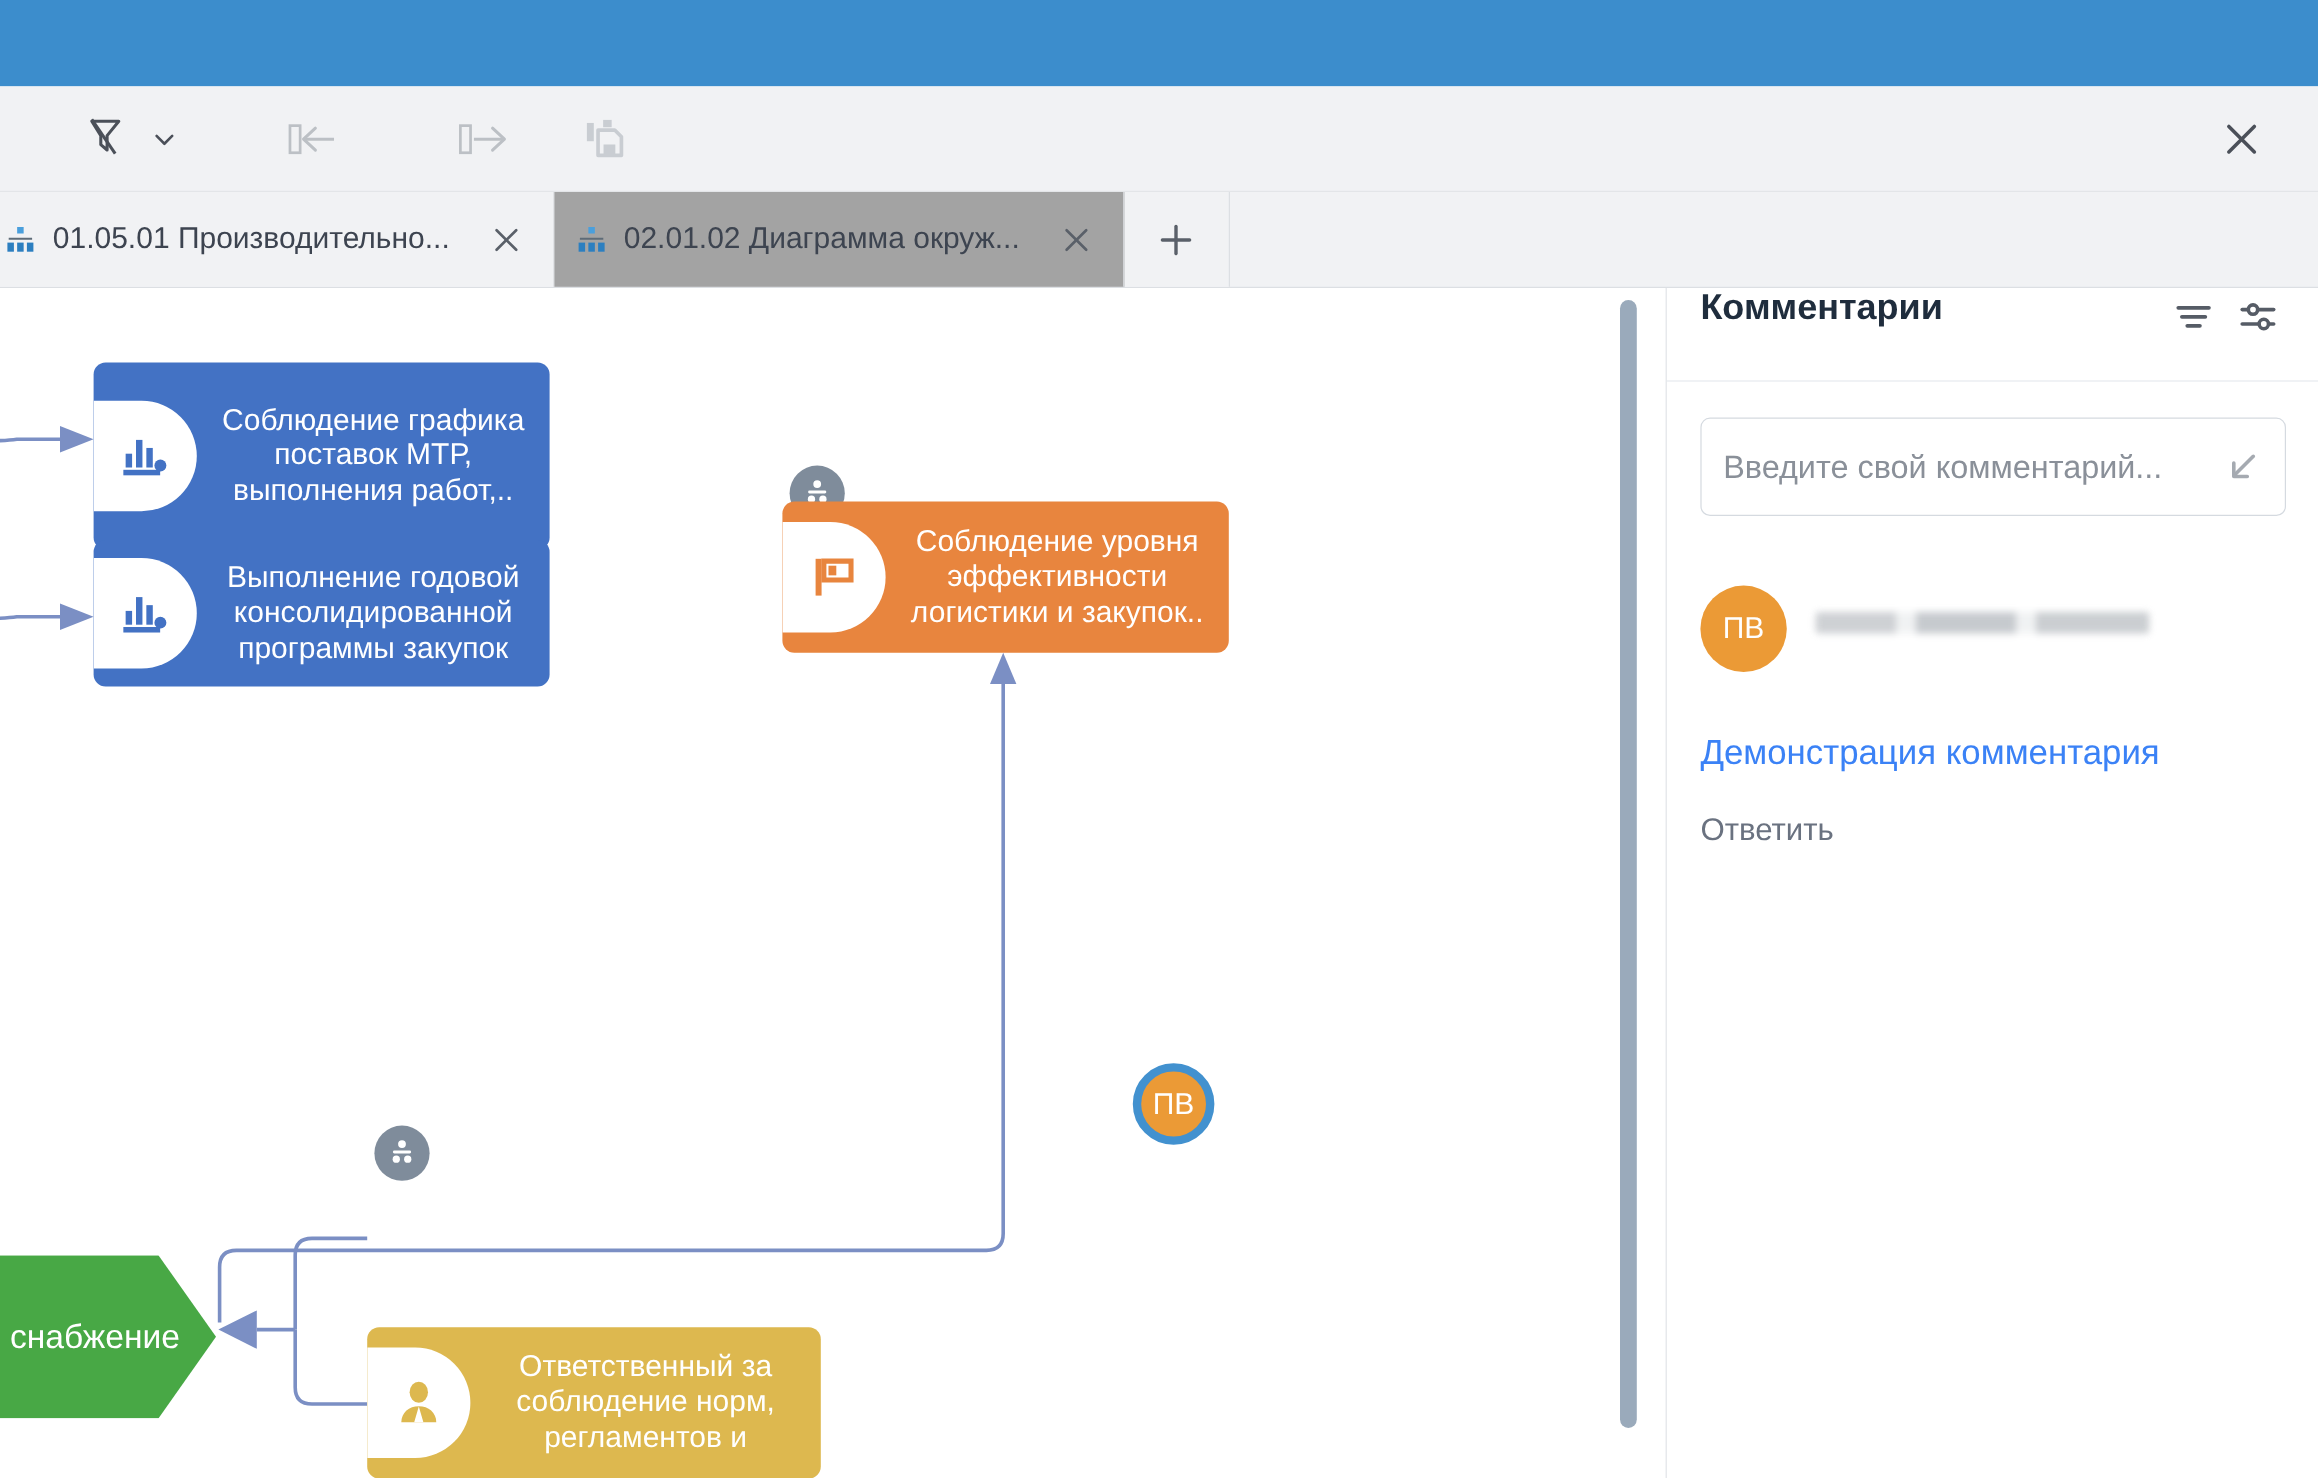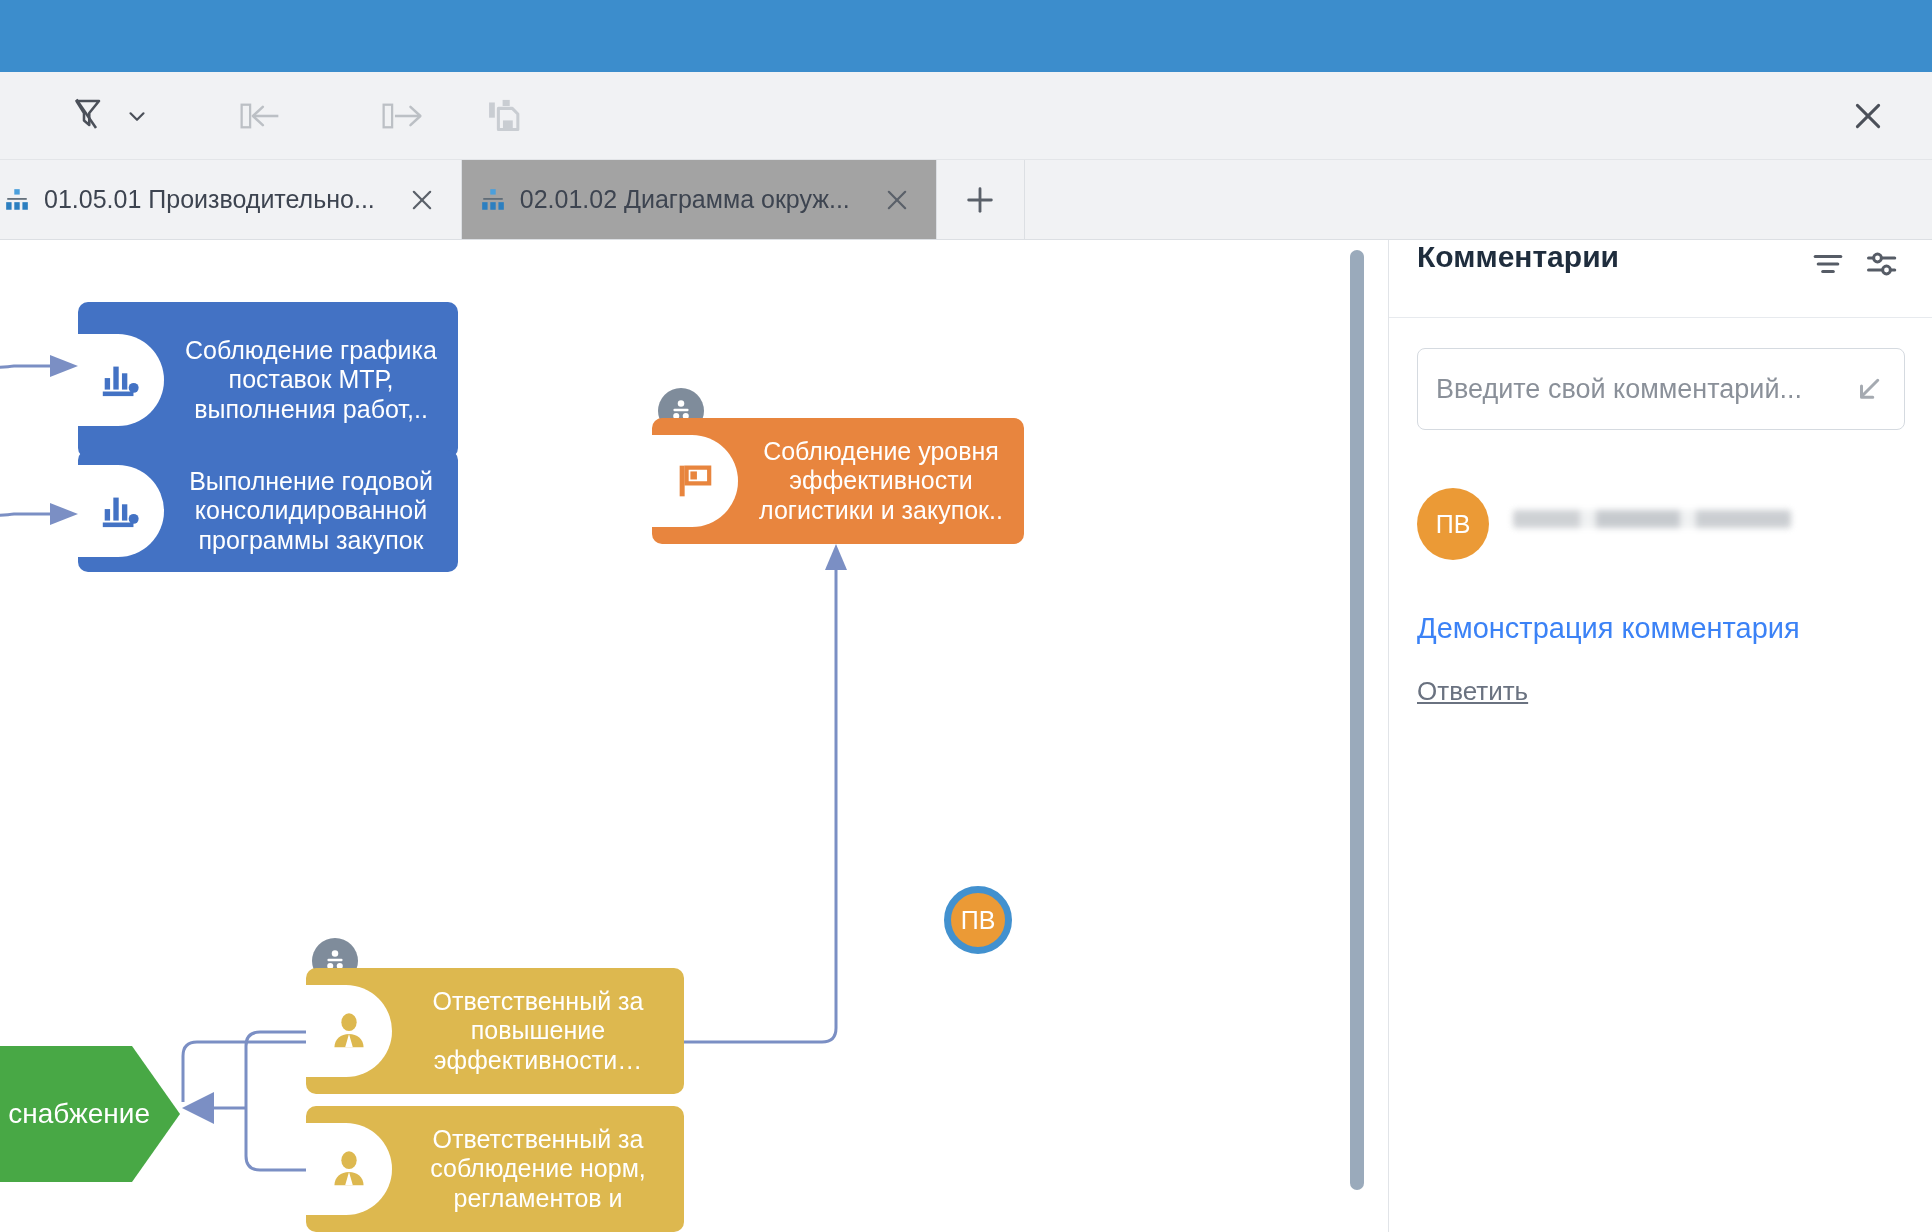--- a/index.html
+++ b/index.html
@@ -148,21 +148,21 @@
   .c-meta { position: absolute; left: 96px; top: 4px; width: 300px; }
   .blurline {
     height: 22px; border-radius: 3px;
     background: linear-gradient(90deg,#b9bcc0 0 38%, #e9eaec 38% 44%, #b0b4b9 44% 78%, #e9eaec 78% 100%);
     filter: blur(3.2px); opacity: .85;
   }
   .blurline.name { width: 272px; margin-top: 6px; }
   .blurline.date { width: 278px; height: 18px; margin-top: 18px;
     background: linear-gradient(90deg,#c6c9cd 0 24%, #eef0f1 24% 30%, #bdc1c6 30% 60%, #eef0f1 60% 66%, #c2c6ca 66% 100%); }
   .c-body { position: absolute; left: 0; top: 124px; font-size: 29px; color: #3b82f6; }
-  .c-reply { position: absolute; left: 0; top: 188px; font-size: 26px; color: #6a7280; cursor: pointer; text-decoration: underline; }
+  .c-reply { position: absolute; left: 0; top: 188px; font-size: 26px; color: #6a7280; cursor: pointer; }
 </style>
 </head>
 <body>
 
 <div id="app">
 
   <div class="titlebar"></div>
 
   <div class="toolbar">
 
@@ -321,30 +321,20 @@
     </div>
 
     <div class="role-badge" style="left:312px; top:698px;">
       <svg width="26" height="26" viewBox="0 0 24 24">
         <circle cx="12" cy="5" r="3" fill="#ffffff"></circle>
         <rect x="5" y="10" width="14" height="2.2" rx="1.1" fill="#ffffff"></rect>
         <circle cx="7.6" cy="16.6" r="2.8" fill="#ffffff"></circle>
         <circle cx="16.4" cy="16.6" r="2.8" fill="#ffffff"></circle>
       </svg>
     </div>
-    <div class="node node-gold" style="left:306px; top:728px; width:378px; height:126px;">
-      <span class="badge-d">
-        <svg width="46" height="46" viewBox="0 0 24 24">
-          <ellipse cx="12" cy="7.4" rx="4" ry="4.6" fill="#ddb84f"></ellipse>
-          <path d="M4.4 20.5 c0-4.3 3.4-7 7.6-7 s7.6 2.7 7.6 7 Z" fill="#ddb84f"></path>
-          <path d="M12 13.6 l-2 6.9 h4 Z" fill="#ffffff"></path>
-        </svg>
-      </span>
-      <span class="node-text">Ответственный за повышение эффективности…</span>
-    </div>
 
     <div class="node node-gold" style="left:306px; top:866px; width:378px; height:126px;">
       <span class="badge-d">
         <svg width="46" height="46" viewBox="0 0 24 24">
           <ellipse cx="12" cy="7.4" rx="4" ry="4.6" fill="#ddb84f"></ellipse>
           <path d="M4.4 20.5 c0-4.3 3.4-7 7.6-7 s7.6 2.7 7.6 7 Z" fill="#ddb84f"></path>
           <path d="M12 13.6 l-2 6.9 h4 Z" fill="#ffffff"></path>
         </svg>
       </span>
       <span class="node-text">Ответственный за соблюдение норм, регламентов и</span>

